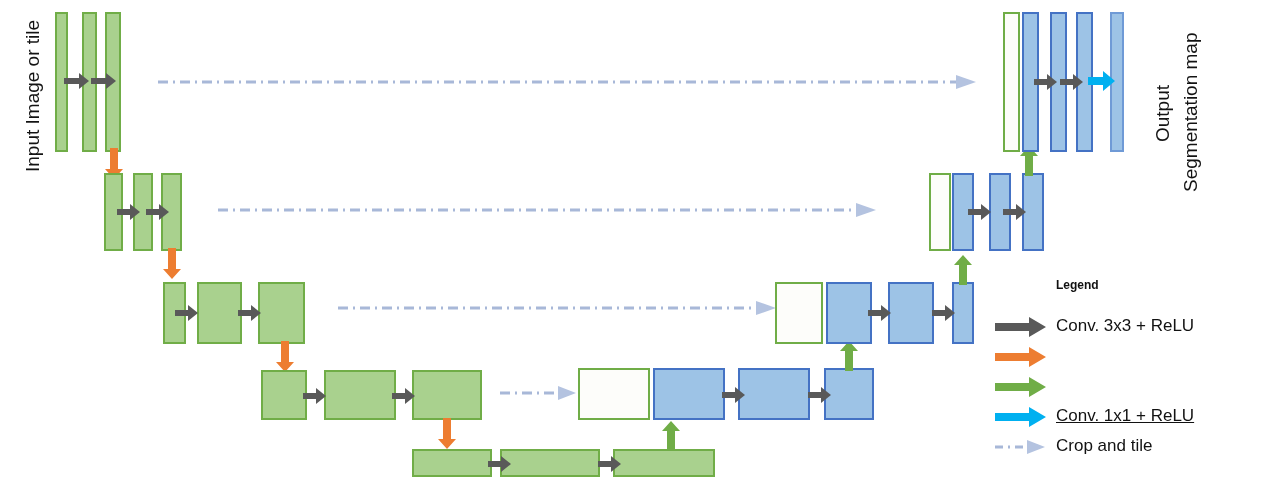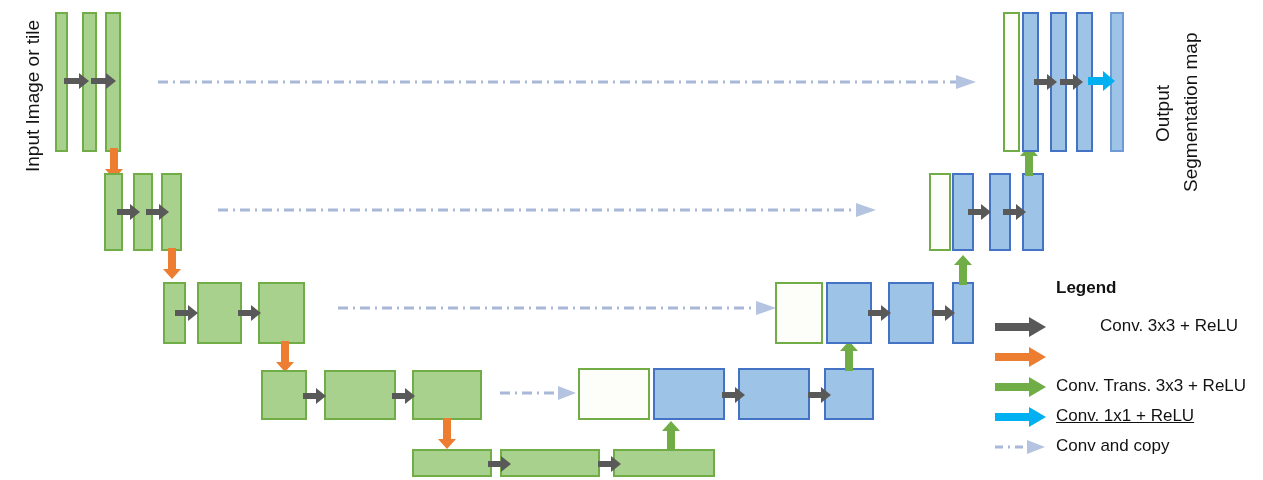--- a/index.html
+++ b/index.html
@@ -43,21 +43,21 @@
   .vlabel {
     position: absolute;
     white-space: nowrap;
     color: #131313;
     font-size: 19px;
     transform-origin: 0 0;
     transform: rotate(-90deg);
   }
   .legend-title {
     position: absolute;
-    font-size: 17px;
+    font-size: 12px;
     font-weight: bold;
     color: #111111;
     white-space: nowrap;
   }
   .legend-label {
     position: absolute;
     font-size: 17px;
     color: #121212;
     white-space: nowrap;
   }
@@ -229,35 +229,34 @@
   </svg>
 
   <div class="vlabel" style="left: 1152px; top: 142px;">Output</div>
   <div class="vlabel" style="left: 1180px; top: 192px;">Segmentation map</div>
 
   <div class="legend-title" style="left: 1056px; top: 278px;">Legend</div>
 
   <svg class="arrow" style="left:995px; top:317px;" width="52" height="20" viewBox="0 0 52 20">
     <path d="M0 6 H34 V0 L51 10 L34 20 V14 H0 Z" fill="#595959"></path>
   </svg>
-  <div class="legend-label" style="left: 1056px; top: 316px; margin-left: 44px;">Conv. 3x3 + ReLU</div>
+  <div class="legend-label" style="left: 1056px; top: 316px;">Conv. 3x3 + ReLU</div>
 
   <svg class="arrow" style="left:995px; top:347px;" width="52" height="20" viewBox="0 0 52 20">
     <path d="M0 6 H34 V0 L51 10 L34 20 V14 H0 Z" fill="#ed7d31"></path>
   </svg>
 
   <svg class="arrow" style="left:995px; top:377px;" width="52" height="20" viewBox="0 0 52 20">
     <path d="M0 6 H34 V0 L51 10 L34 20 V14 H0 Z" fill="#70ad47"></path>
   </svg>
-  <div class="legend-label" style="left: 1056px; top: 376px;">Conv.  Trans. 3x3 + ReLU</div>
 
   <svg class="arrow" style="left:995px; top:407px;" width="52" height="20" viewBox="0 0 52 20">
     <path d="M0 6 H34 V0 L51 10 L34 20 V14 H0 Z" fill="#00b0f0"></path>
   </svg>
   <div class="legend-label" style="left: 1056px; top: 406px; text-decoration: underline;">Conv. 1x1 + ReLU</div>
 
   <svg class="arrow" style="left:995px; top:437px;" width="52" height="20" viewBox="0 0 52 20">
     <line x1="0" y1="10" x2="32" y2="10" stroke="#a8b8d8" stroke-width="3" stroke-dasharray="8,5,2,5"></line>
     <path d="M32 3 L50 10 L32 17 Z" fill="#b4c3e0"></path>
   </svg>
-  <div class="legend-label" style="left: 1056px; top: 436px;">Conv and copy</div>
+  <div class="legend-label" style="left: 1056px; top: 436px;">Crop and tile</div>
 
 </div>
 
 </body></html>

